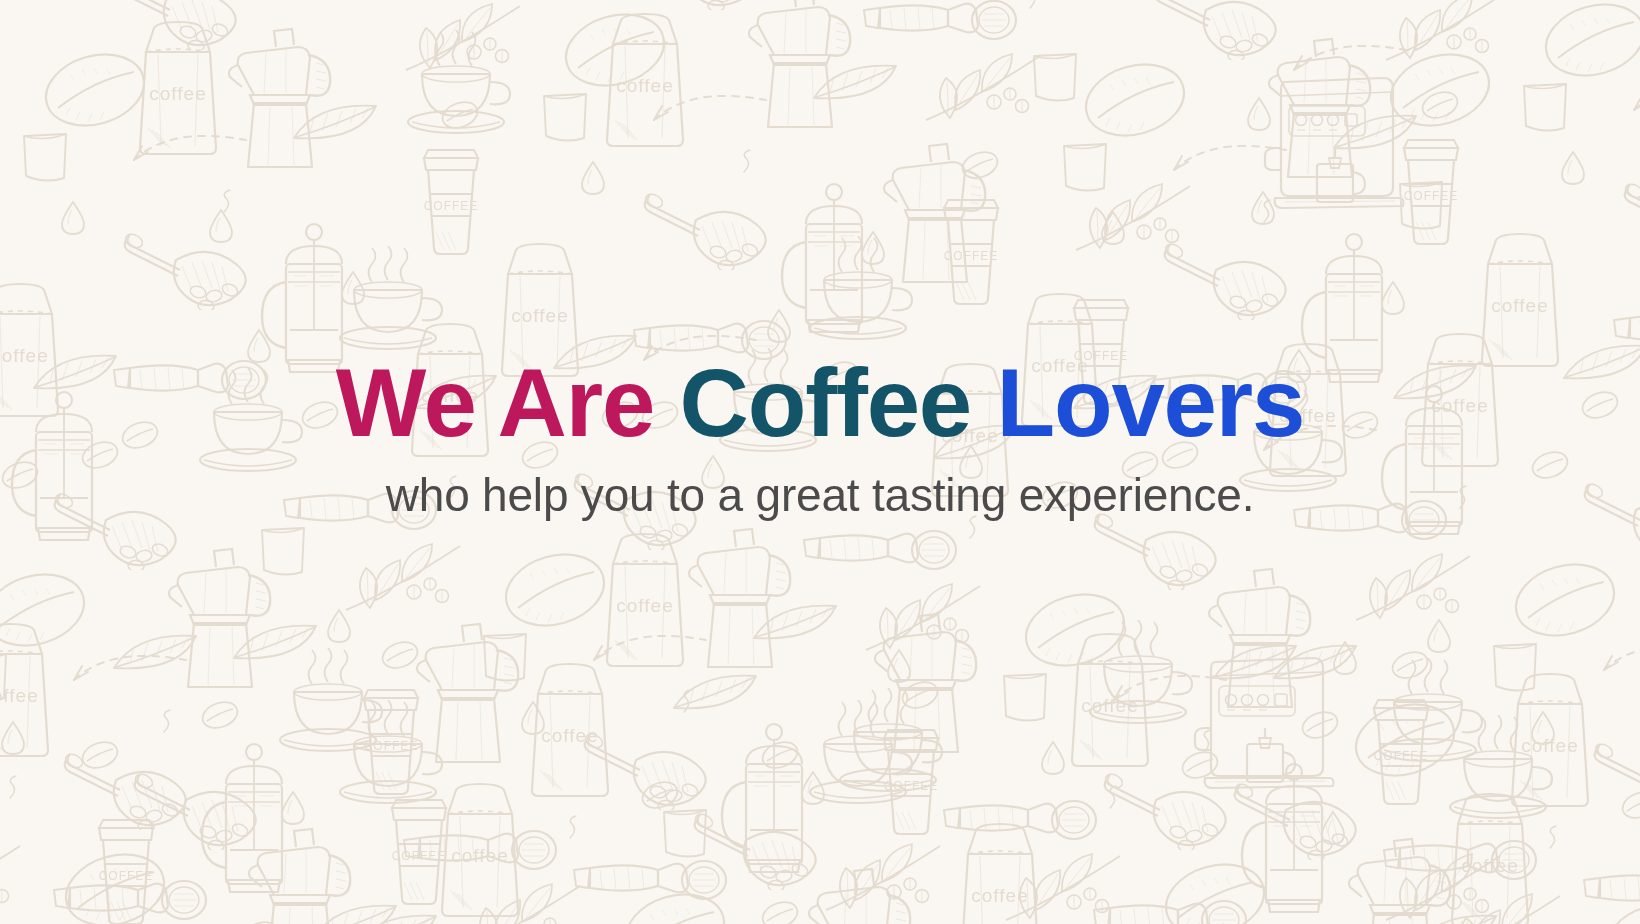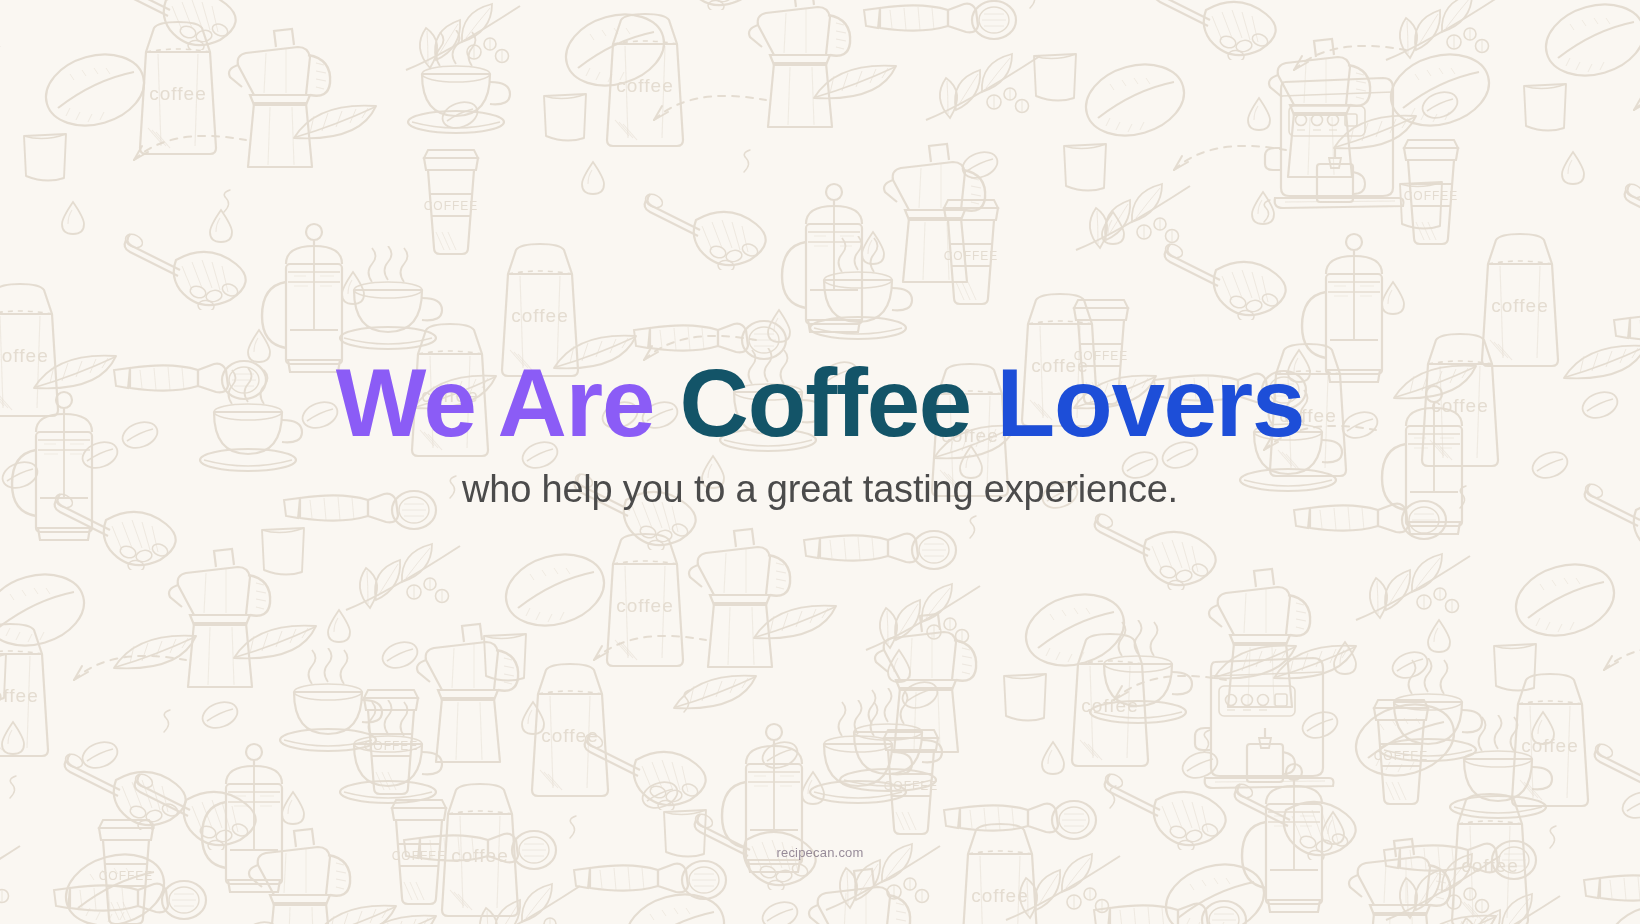--- a/index.html
+++ b/index.html
@@ -47,28 +47,28 @@
 
   .headline {
     margin: 0;
     font-family: "Liberation Sans", sans-serif;
     font-size: 96px;
     font-weight: 700;
     line-height: 1.06;
     letter-spacing: -1.2px;
     white-space: nowrap;
   }
-  .headline .seg-a { color: #8b5cf6; margin-top: 44px; }
+  .headline .seg-a { color: #be185d; margin-top: 44px; }
   .headline .seg-b { color: #135468; }
   .headline .seg-c { color: #1d4ed8; }
 
   .subhead {
     margin: 14px 0 0 0;
     font-family: "Liberation Sans", sans-serif;
-    font-size: 38px;
+    font-size: 46px;
     font-weight: 400;
     letter-spacing: -0.2px;
     color: #4b4b4b;
     white-space: nowrap;
   }
 
   .watermark {
     position: absolute;
     left: 0;
     right: 0;
@@ -324,15 +324,14 @@
     </svg>
   </div>
 
   <div class="content">
     <h1 class="headline">
       <span class="seg-a">We Are </span><span class="seg-b">Coffee </span><span class="seg-c">Lovers</span>
     </h1>
     <p class="subhead">who help you to a great tasting experience.</p>
   </div>
 
-  <div class="watermark">recipecan.com</div>
 
 </div>
 
 </body></html>

